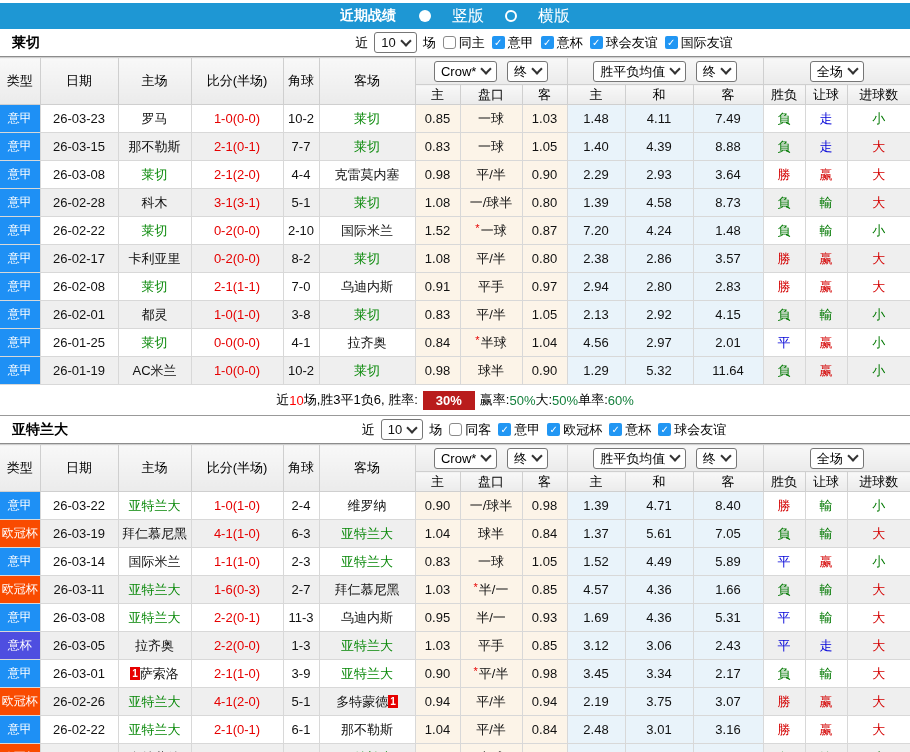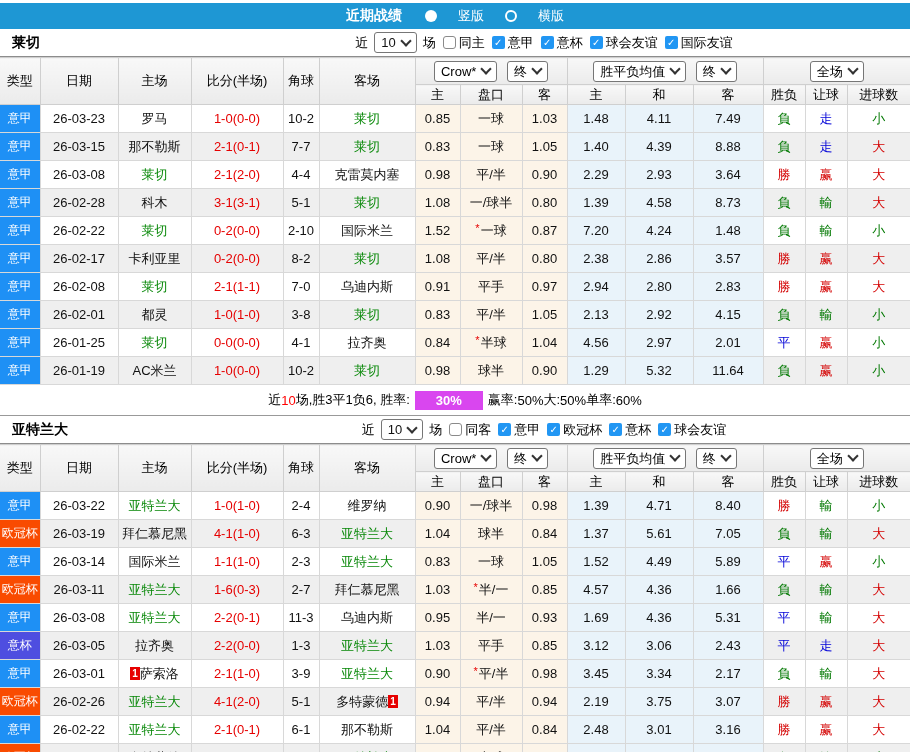--- a/index.html
+++ b/index.html
@@ -10,21 +10,21 @@
   }
   
   .topbar{
     height:26px;margin-top:3px;background:#1E97D4;color:#fff;
     display:flex;align-items:center;justify-content:center;gap:21px;
   }
   .topbar .title{font-weight:bold;font-size:14px;margin-right:2px;}
   .radio{width:12px;height:12px;border-radius:50%;box-sizing:border-box;display:inline-block;}
   .radio.sel{background:#fff;}
   .radio.unsel{border:2px solid #fff;background:transparent;}
-  .radio-label{font-size:13px;}
+  .radio-label{font-size:16px;}
   
   .filterrow{
     height:27px;display:flex;align-items:center;position:relative;
     border-bottom:1px solid #8c8c8c;background:#fff;
   }
   .teamname{position:absolute;left:12px;font-weight:bold;font-size:14px;color:#000;}
   .filters{margin:0 auto;display:flex;align-items:center;gap:3px;padding-left:178px;}
   .flbl{color:#000;}
   .sbox{
     display:inline-flex;align-items:center;gap:6px;background:#fff;
@@ -75,24 +75,24 @@
   .star{color:#e60000;font-size:11px;vertical-align:3px;margin-right:1px;}
   .cr{color:#d40000;}
   .cg{color:#007800;}
   .cbl{color:#0000d8;}
   
   .summary{
     height:30px;display:flex;align-items:center;justify-content:center;
     background:#fff;border-bottom:1px solid #999;font-size:13px;color:#000;
   }
   .summary .red{color:#f00;}
-  .summary .pct{color:#000000;}
+  .summary .pct{color:#15803d;}
   .summary .badge30{
-    background:#d946ef;color:#fff;font-weight:bold;
-    padding:2px 21px;margin:0 5px;
+    background:#b91c1c;color:#fff;font-weight:bold;
+    padding:2px 13px;margin:0 5px;
   }
 </style>
 </head>
 <body>
 
 <div class="topbar">
   <span class="title">近期战绩</span>
   <span class="radio sel"></span>
   <span class="radio-label">竖版</span>
   <span class="radio unsel"></span>

